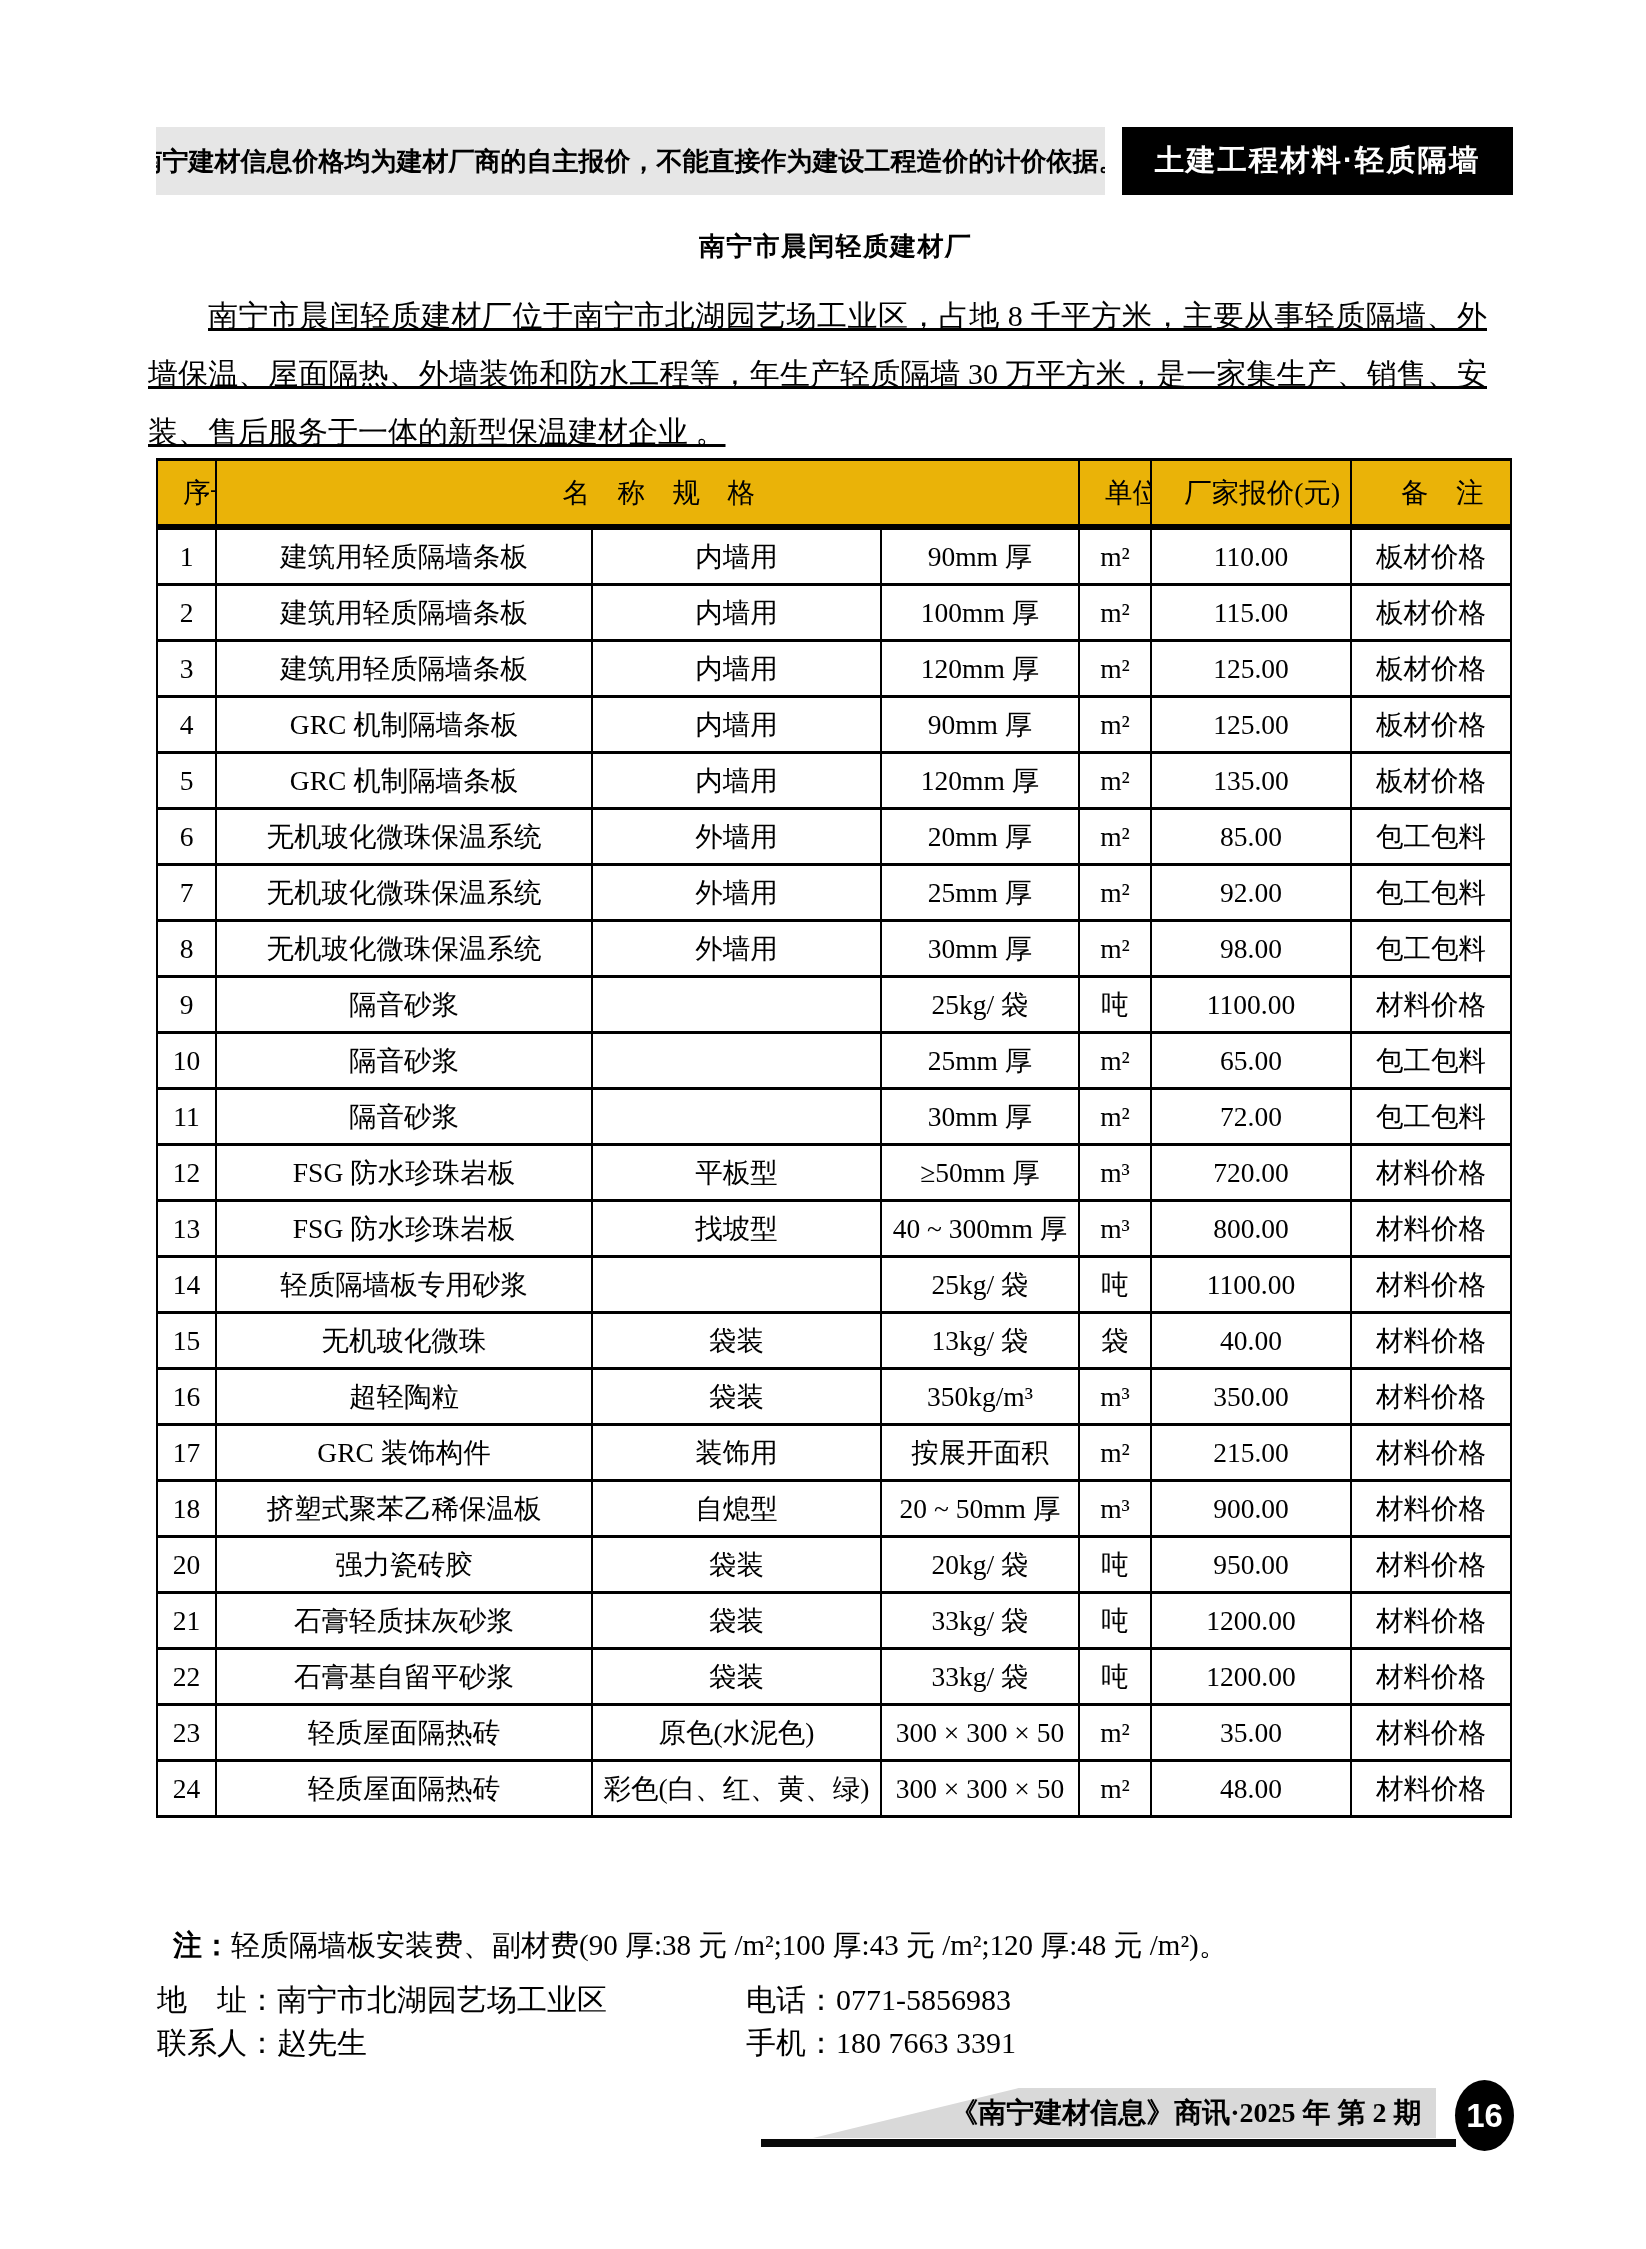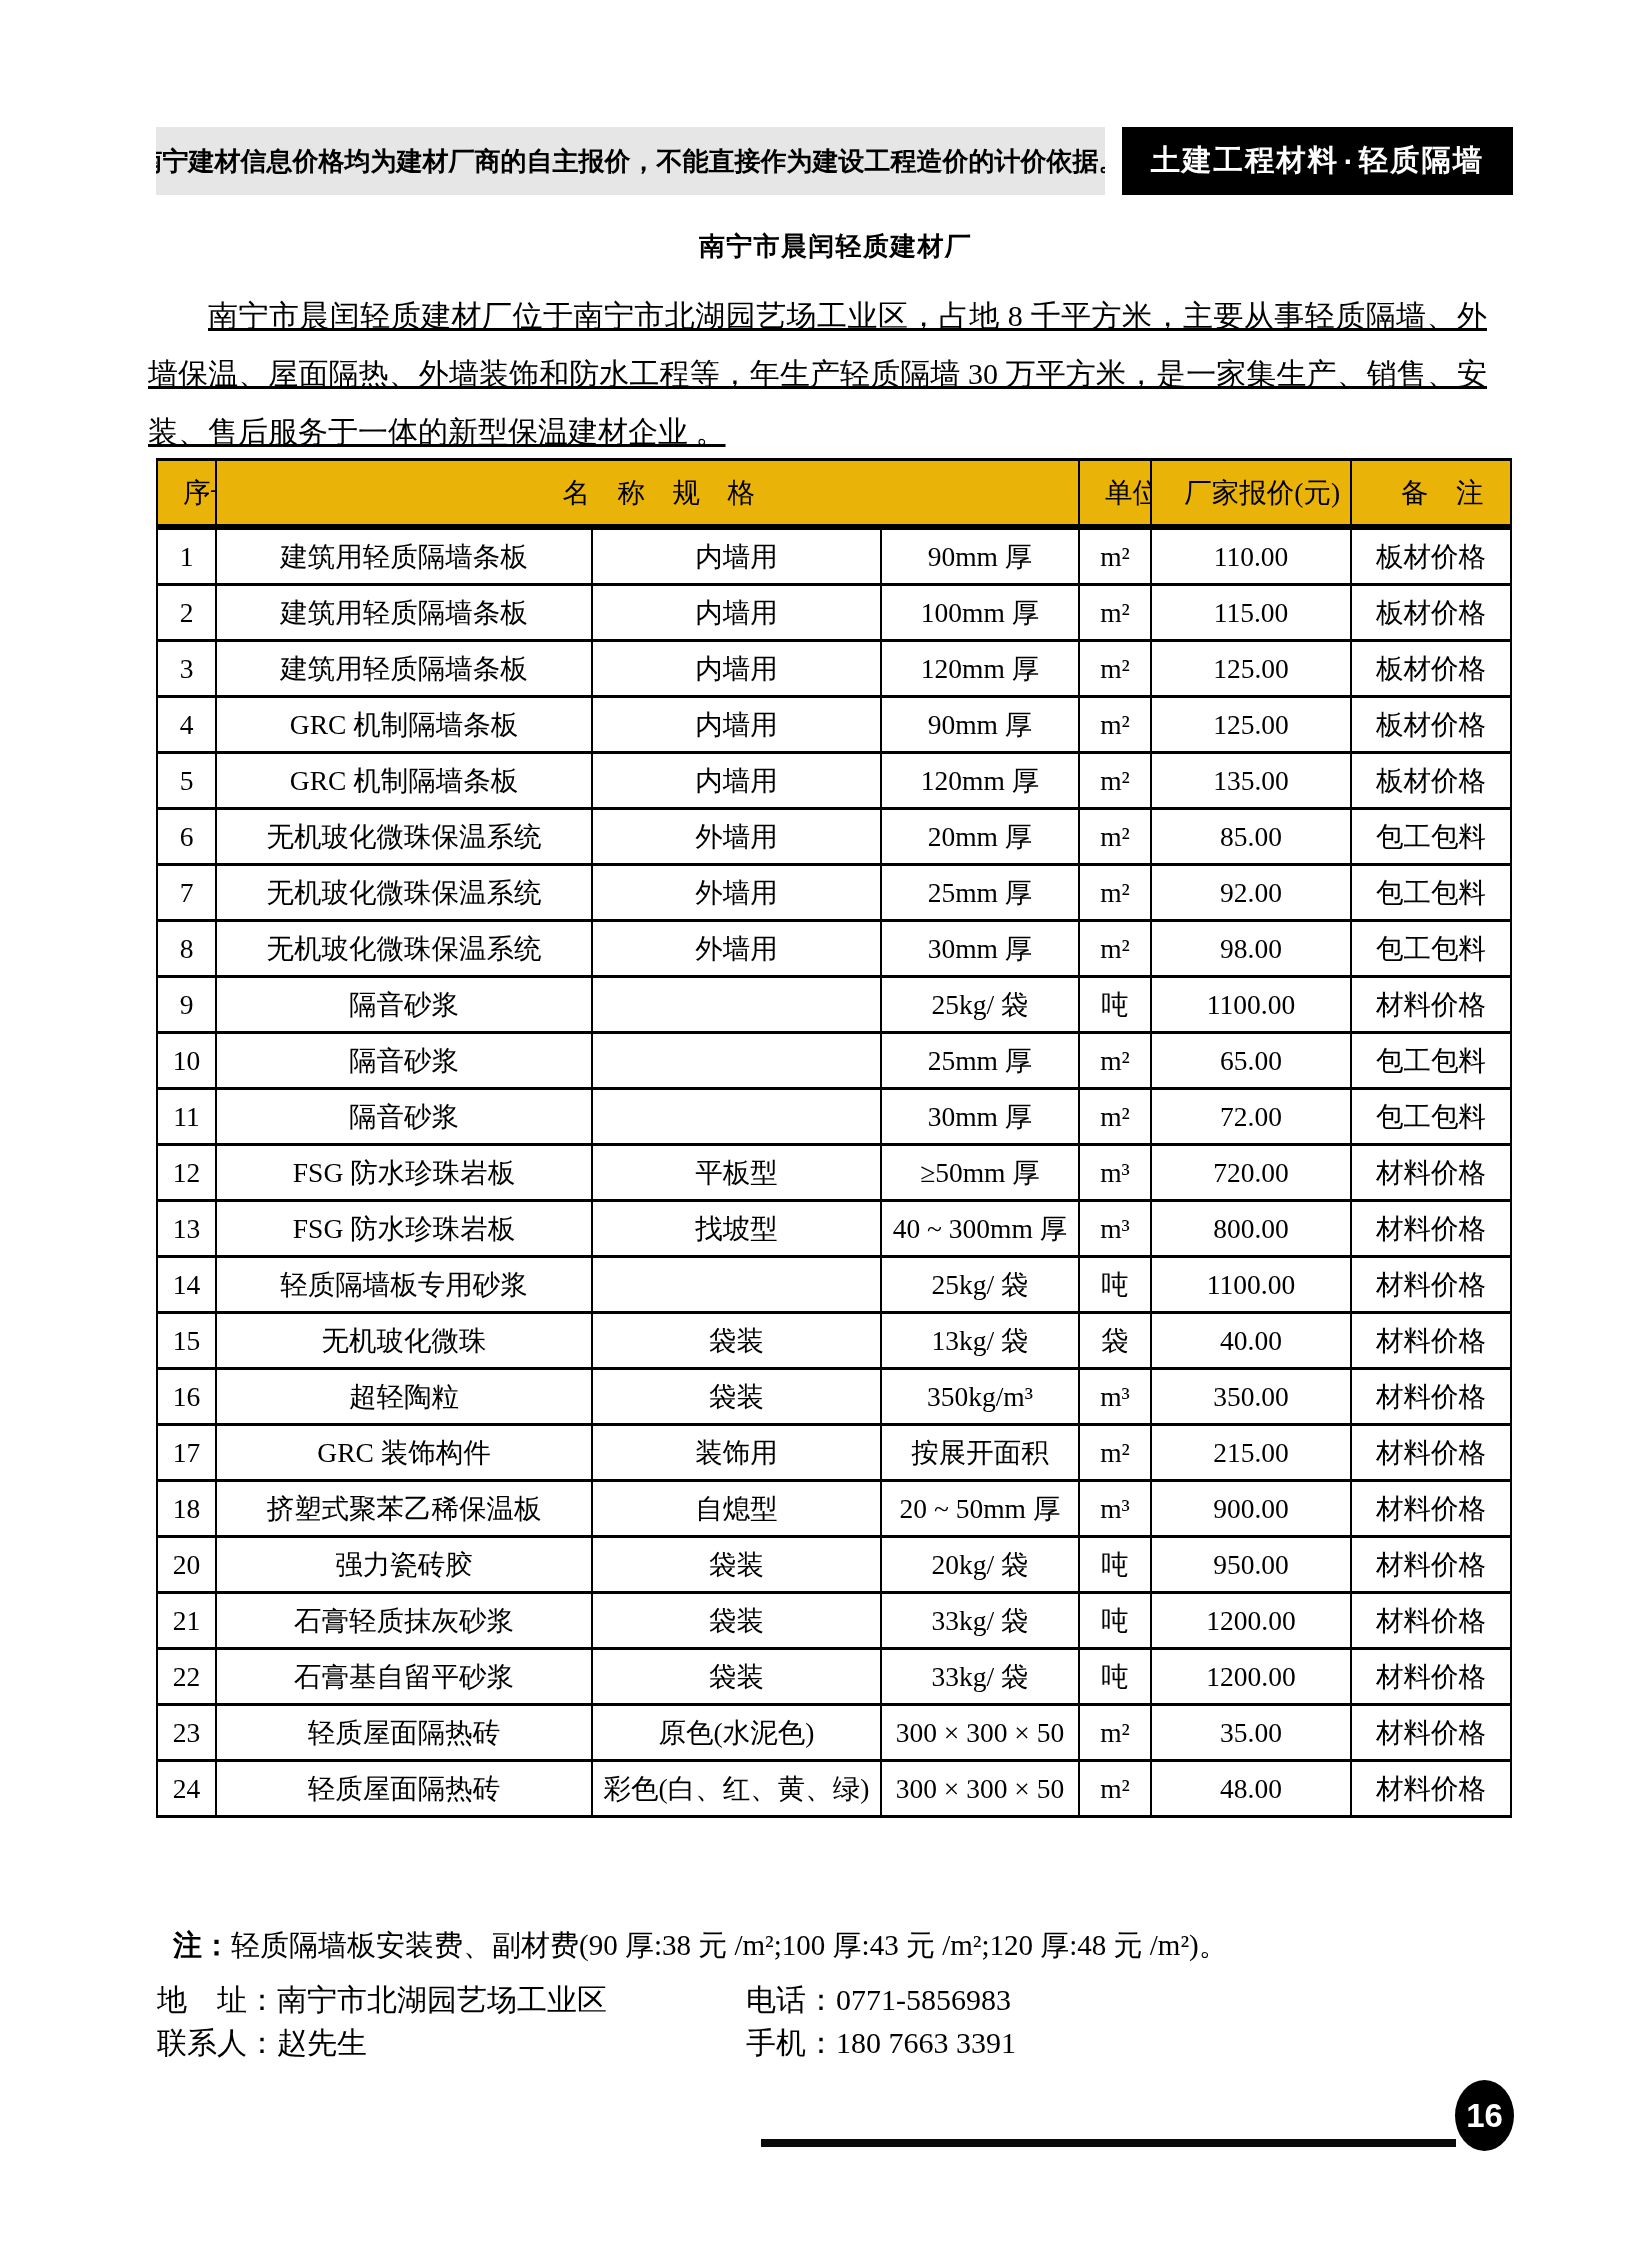--- a/index.html
+++ b/index.html
@@ -35,21 +35,21 @@
     overflow: hidden;
   }
   .category {
     width: 391px;
     height: 68px;
     background: #000000;
     color: #ffffff;
     display: flex;
     align-items: center;
     justify-content: center;
-    font-family: Liberation Mono, monospace;
+    font-family: Liberation Sans, sans-serif;
     font-weight: bold;
     font-size: 29.4px;
     letter-spacing: 2px;
     white-space: nowrap;
   }
 
   
   .title {
     position: absolute;
     top: 221px;
@@ -437,18 +437,21 @@
       <div class="contact-left"><span>地　址：</span><span>南宁市北湖园艺场工业区</span></div>
       <div class="contact-right"><span>电话：</span><span>0771-5856983</span></div>
     </div>
     <div class="contact-row">
       <div class="contact-left"><span>联系人：</span><span>赵先生</span></div>
       <div class="contact-right"><span>手机：</span><span>180 7663 3391</span></div>
     </div>
   </div>
 
   <div class="footer">
+    <div class="footer-banner">
+        <span>《南宁建材信息》商讯·2025 年 第 2 期</span>
+      </div>
     <div class="footer-rule"></div>
     <div class="page-number">16</div>
   </div>
 
 </div>
 
 
 </body></html>

